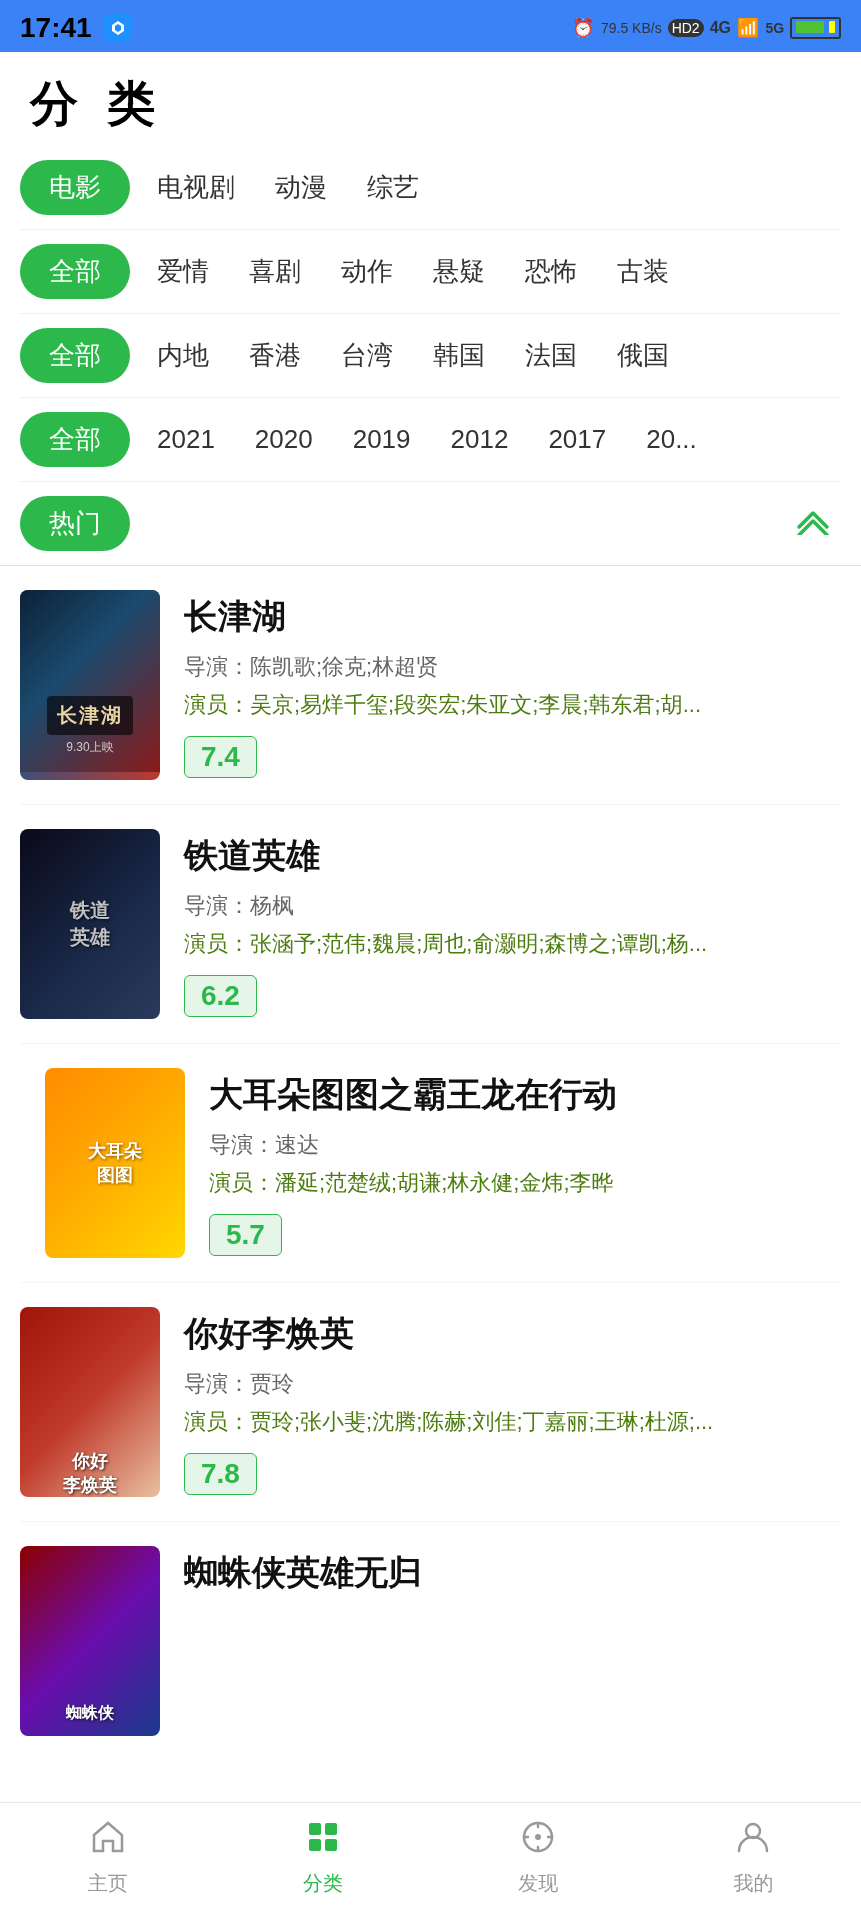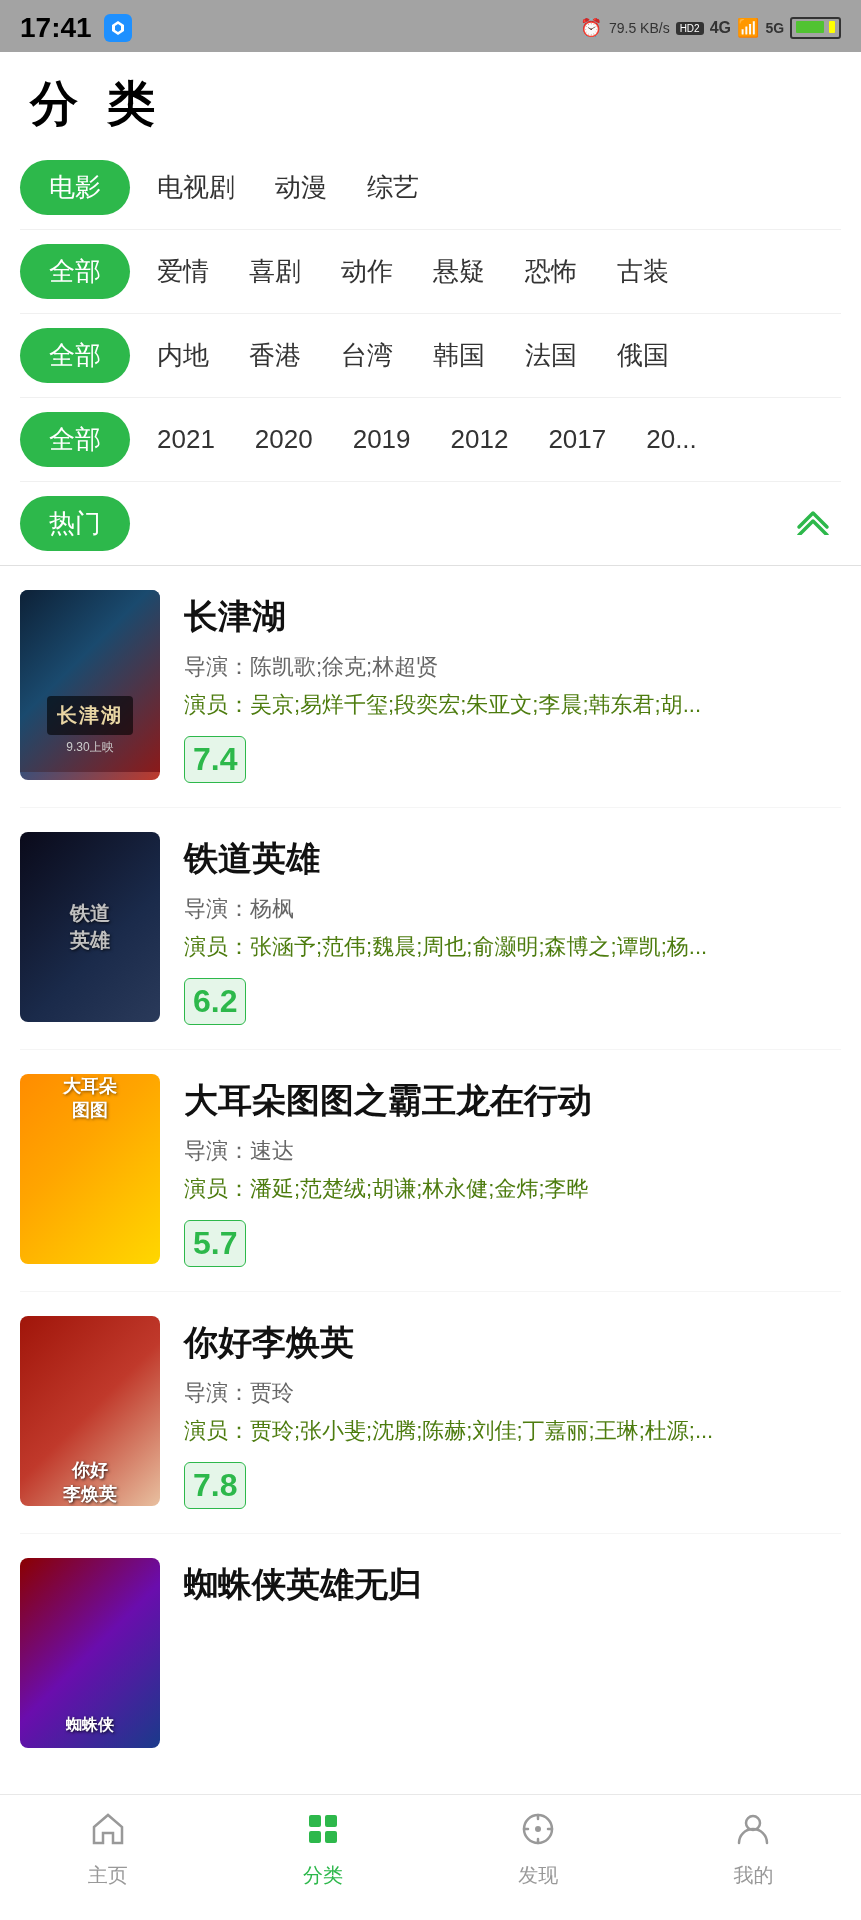--- a/index.html
+++ b/index.html
@@ -11,21 +11,21 @@
       min-height: 1920px;
       overflow-x: hidden;
     }
 
     
     .status-bar {
       display: flex;
       justify-content: space-between;
       align-items: center;
       padding: 12px 20px 8px 20px;
-      background: #a3a3a3;
+      background: #3b82f6;
     }
     .status-time {
       font-size: 28px;
       font-weight: 600;
       color: #000;
     }
     .status-icons {
       display: flex;
       align-items: center;
       gap: 6px;
@@ -146,30 +146,30 @@
       font-size: 22px;
       color: #4d7c0f;
       margin-bottom: 16px;
     }
     .movie-score {
       display: inline-block;
       background: rgba(45, 184, 75, 0.12);
       color: #2db84b;
       border: 1px solid #2db84b;
       border-radius: 6px;
-      padding: 4px 8px;
-      font-size: 32px;
+      padding: 4px 16px;
+      font-size: 28px;
       font-weight: bold;
       width: fit-content;
     }
 
     
     .bottom-nav {
       position: fixed;
-      bottom: 16px;
+      bottom: 8px;
       left: 0;
       width: 861px;
       height: 110px;
       background: #fff;
       border-top: 1px solid #e8e8e8;
       display: flex;
       align-items: center;
     }
     .nav-item {
       flex: 1;
@@ -213,21 +213,21 @@
     <div class="status-app-icon">
       <svg width="16" height="16" viewBox="0 0 16 16" fill="white">
         <path d="M8 1L14 5V11L8 15L2 11V5L8 1Z" fill="white"></path>
         <path d="M8 4L11 6V10L8 12L5 10V6L8 4Z" fill="#1e90ff"></path>
       </svg>
     </div>
   </div>
   <div class="status-icons">
     <span>⏰</span>
     <span style="font-size:14px;color:#333;">79.5 KB/s</span>
-    <span style="font-size:10px;background:#333;color:#fff;padding:1px 4px;border-radius:3px;">HD2</span>
+    <span style="font-size:14px;background:#333;color:#fff;padding:1px 4px;border-radius:9px;">HD2</span>
     <span style="font-size:16px;font-weight:bold;">4G</span>
     <span>📶</span>
     <span style="font-size:14px;font-weight:bold;">5G</span>
     <span style="display:inline-flex;align-items:center;gap:2px;">
       <span style="border:2px solid #333;border-radius:3px;padding:1px 4px;font-size:14px;position:relative;">
         <span style="background:#51c332;display:inline-block;width:28px;height:12px;border-radius:1px;"></span>
         <span style="background:#ffff00;display:inline-block;width:6px;height:12px;border-radius:1px;margin-left:1px;"></span>
       </span>
     </span>
   </div>
@@ -318,21 +318,21 @@
     </div>
     <div class="movie-info">
       <div class="movie-title">铁道英雄</div>
       <div class="movie-director">导演：杨枫</div>
       <div class="movie-cast">演员：张涵予;范伟;魏晨;周也;俞灏明;森博之;谭凯;杨...</div>
       <span class="movie-score">6.2</span>
     </div>
   </div>
 
   <div class="movie-item">
-    <div class="movie-poster" style="background:linear-gradient(135deg,#ff8c00 0%,#ffa500 40%,#ffd700 100%);display:flex;align-items:flex-start;justify-content:center;">
+    <div class="movie-poster" style="background:linear-gradient(135deg,#ff8c00 0%,#ffa500 40%,#ffd700 100%);display:flex;align-items:center;justify-content:center;margin-left:25px;">
       <div style="color:#fff;font-size:18px;font-weight:bold;text-align:center;text-shadow:1px 1px 3px rgba(0,0,0,0.5);">大耳朵<br>图图</div>
     </div>
     <div class="movie-info">
       <div class="movie-title">大耳朵图图之霸王龙在行动</div>
       <div class="movie-director">导演：速达</div>
       <div class="movie-cast">演员：潘延;范楚绒;胡谦;林永健;金炜;李晔</div>
       <span class="movie-score">5.7</span>
     </div>
   </div>
 

